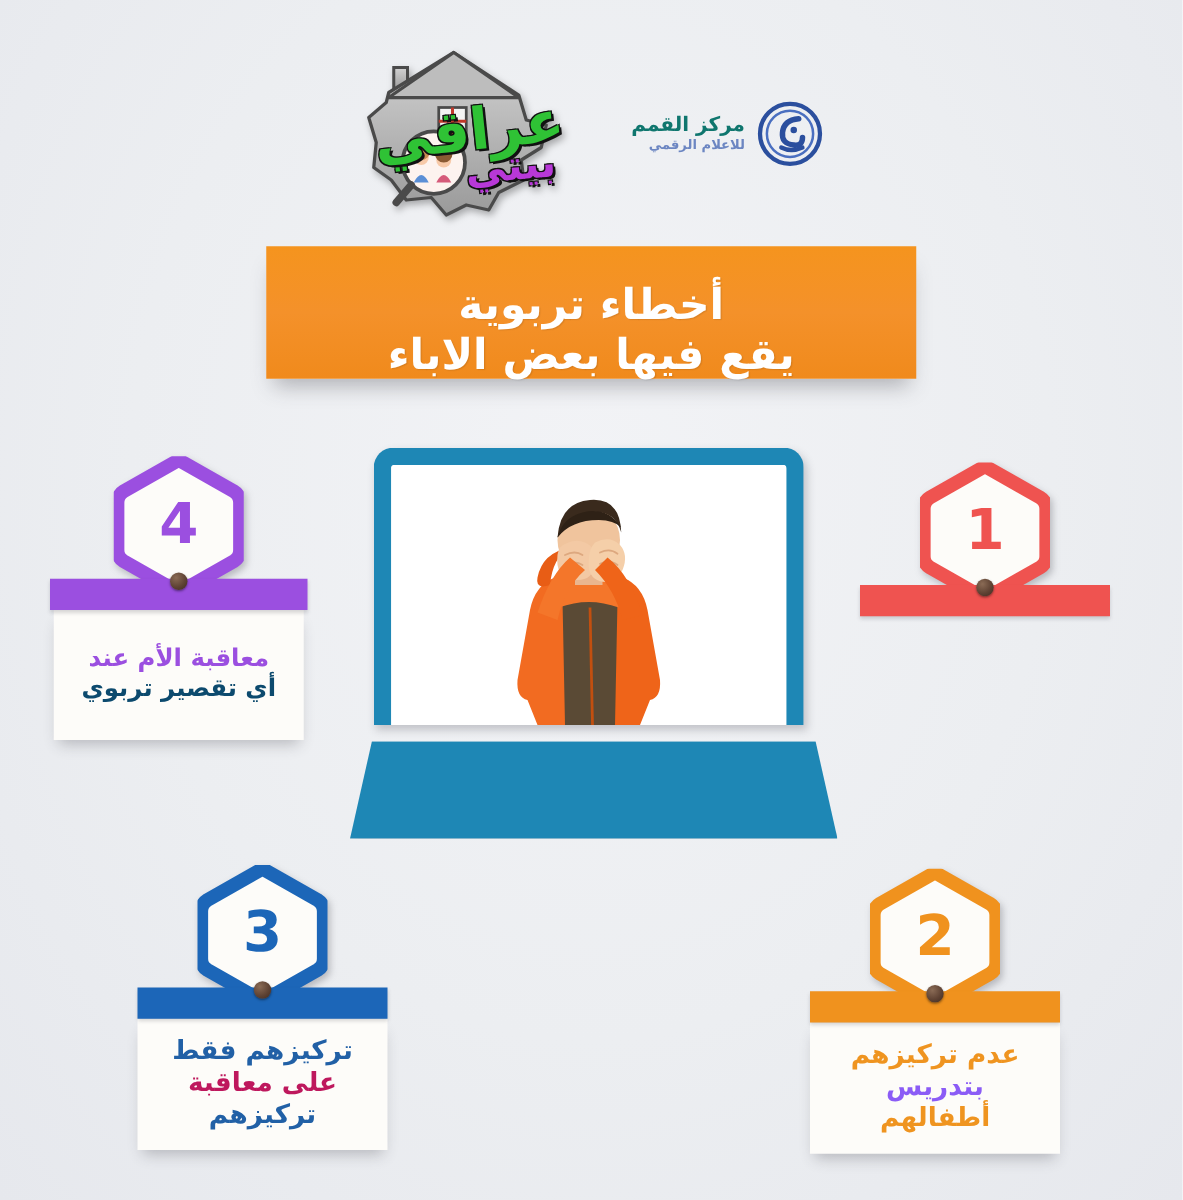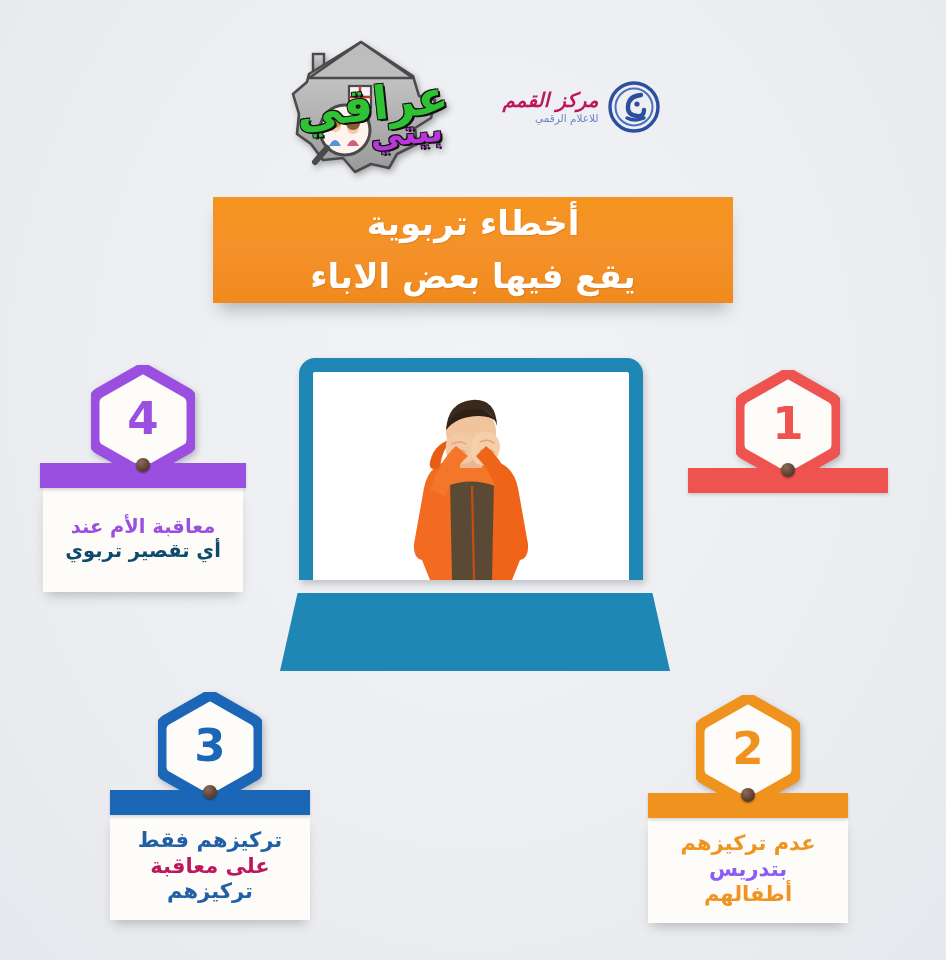--- a/index.html
+++ b/index.html
@@ -70,40 +70,40 @@
     align-items: center;
     gap: 9px;
   }
   .partner-mark {
     width: 54px; height: 54px;
     flex: 0 0 auto;
   }
   .partner-mark svg { display:block; width:100%; height:100%; }
   .partner-text { text-align: right; line-height: 1.15; }
   .partner-name {
-    color:#be185d; font-weight:900; font-size:20px;font-style:italic;
+    color:#0f766e; font-weight:900; font-size:16px;
   }
   .partner-sub {
-    color:#6c86c2; font-weight:400; font-size:10.5px;
+    color:#6c86c2; font-weight:700; font-size:10.5px;
   }
 
   
   .title-banner {
     position: absolute;
     top: 197px;
     left: 213px;
     width: 520px;
     height: 106px;
     background: linear-gradient(180deg,#f5941e 0%, #f4912a 50%, #f08a1c 100%);
     box-shadow: 0 12px 16px -6px rgba(60,60,70,0.35);
     display: flex;
     flex-direction: column;
     align-items: center;
-    justify-content: center;
-    gap: 16px;
+    justify-content: flex-end;
+    gap: 4px;
   }
   .title-line {
     color: #ffffff;
     font-weight: 900;
     font-size: 34px;
     line-height: 1.08;
     text-shadow: 1px 1px 1px rgba(0,0,0,0.10);
     white-space: nowrap;
   }
 

